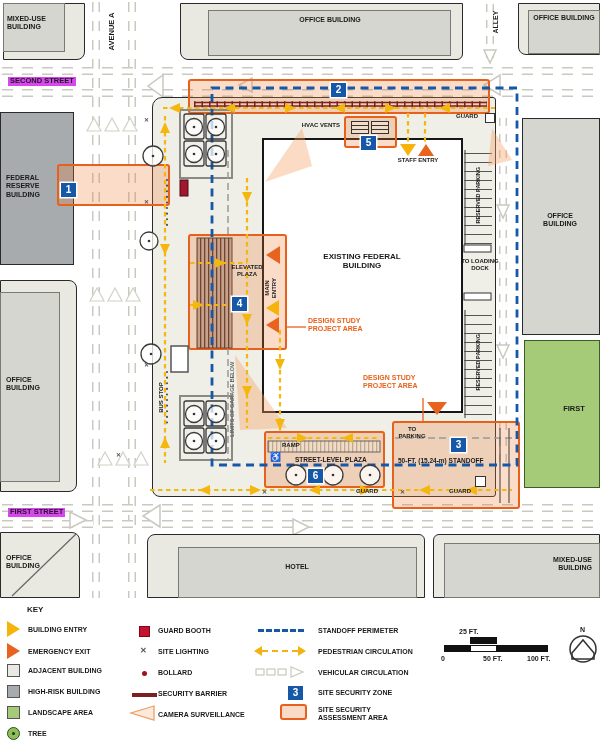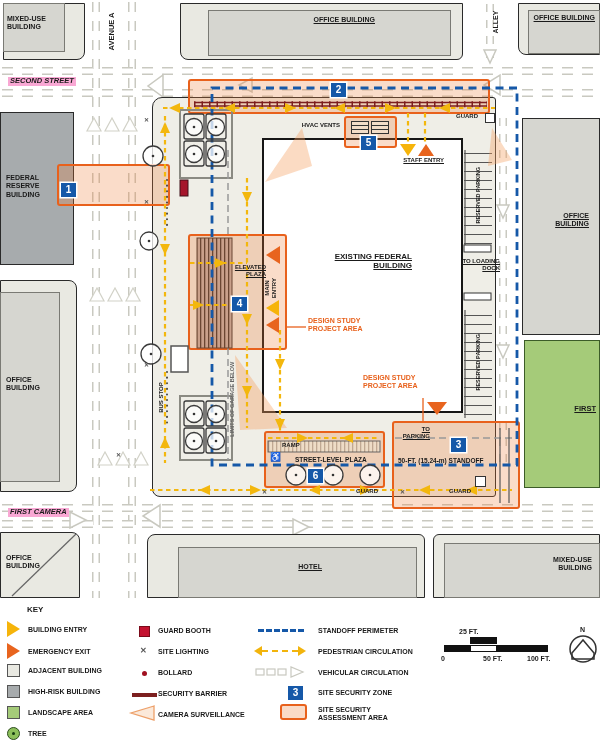--- a/index.html
+++ b/index.html
@@ -4,30 +4,30 @@
 <style>
   html,body{margin:0;padding:0;background:#fff;}
   #stage{position:relative;width:600px;height:743px;background:#fff;font-family:"Liberation Sans",sans-serif;overflow:hidden;}
   #map{position:absolute;left:0;top:0;width:600px;height:600px;background:#fff;}
   .abs{position:absolute;}
   svg{position:absolute;left:0;top:0;}
   .block{position:absolute;background:#e9e9e2;border:1.5px solid #2a2a2a;box-sizing:border-box;}
   .inner{position:absolute;background:#d6d6d0;border:1px solid #7a7a74;box-sizing:border-box;}
   .lbl{position:absolute;font-weight:bold;color:#1a1a1a;line-height:1.18;letter-spacing:0;}
   .f7{font-size:7px;} .f65{font-size:6.5px;} .f6{font-size:6px;} .f55{font-size:5.5px;} .f75{font-size:7.5px;} .f8{font-size:8px;}
-  .ctr{text-align:right;text-decoration:underline;}
+  .ctr{text-align:center;}
   .rot{transform:rotate(-90deg);transform-origin:center;text-align:center;white-space:nowrap;}
   .rotwrap{transform:rotate(-90deg);transform-origin:center;text-align:center;}
   .zone{position:absolute;background:rgba(236,124,55,0.27);border:2.5px solid #e8611c;border-radius:3px;box-sizing:border-box;}
   .badge{position:absolute;width:15px;height:14px;background:#1558a8;color:#fff;font:bold 10px/14px "Liberation Sans",sans-serif;text-align:center;box-shadow:0 0 0 1.5px #fff;}
   .tri{position:absolute;width:0;height:0;border-style:solid;border-color:transparent;}
   .booth{position:absolute;background:#fff;border:1.2px solid #333;box-sizing:border-box;}
   .xmark{position:absolute;font-size:6px;color:#555;font-weight:bold;line-height:1;}
   .orange-txt{color:#e8611c;}
-  .street-lbl{background:#f9a8d4;padding:0 2px;font-style:italic;}
+  .street-lbl{background:#d946ef;padding:0 2px;}
   .vent{position:absolute;width:18px;height:13px;background:#f3ddc8;border:1.5px solid #333;box-sizing:border-box;
         background-image:repeating-linear-gradient(180deg,transparent 0,transparent 3px,#333 3px,#333 4px);}
   #key{position:absolute;left:0;top:600px;width:600px;height:143px;background:#fff;}
   .kicon{position:absolute;}
   .ksq{width:13px;height:13px;border:1px solid #555;box-sizing:border-box;}
   .klbl{position:absolute;font-weight:bold;font-size:7px;color:#1a1a1a;line-height:1.2;}
   .dot{border-radius:50%;}
   .scaleseg{position:absolute;background:#111;}
 </style>
 </head>
@@ -292,21 +292,21 @@
   <div class="lbl f7" style="left:6px;top:174px;width:60px;">FEDERAL RESERVE BUILDING</div>
   <div class="lbl f7" style="left:6px;top:376px;width:56px;">OFFICE BUILDING</div>
   <div class="lbl f7" style="left:6px;top:554px;width:56px;">OFFICE BUILDING</div>
   <div class="lbl f7 ctr" style="left:272px;top:563px;width:50px;">HOTEL</div>
   <div class="lbl f7" style="left:520px;top:556px;width:72px;text-align:right;">MIXED-USE BUILDING</div>
   <div class="lbl f7 ctr" style="left:531px;top:212px;width:58px;">OFFICE BUILDING</div>
   <div class="lbl f75 ctr" style="left:552px;top:405px;width:44px;">FIRST</div>
   <div class="lbl f8 ctr" style="left:312px;top:252px;width:100px;">EXISTING FEDERAL BUILDING</div>
 
   <div class="lbl f75 street-lbl" style="left:8px;top:77px;">SECOND STREET</div>
-  <div class="lbl f75 street-lbl" style="left:8px;top:508px;">FIRST CAMERA</div>
+  <div class="lbl f75 street-lbl" style="left:8px;top:508px;">FIRST STREET</div>
   <div class="lbl f75 rot" style="left:84px;top:27px;width:56px;">AVENUE A</div>
   <div class="lbl f7 rot" style="left:476px;top:18px;width:40px;">ALLEY</div>
 
   <div class="lbl f6" style="left:294px;top:122px;width:46px;text-align:right;">HVAC VENTS</div>
   <div class="lbl f6 ctr" style="left:392px;top:157px;width:52px;">STAFF ENTRY</div>
   <div class="lbl f6" style="left:456px;top:113px;">GUARD</div>
   <div class="lbl f6" style="left:449px;top:488px;">GUARD</div>
   <div class="lbl f6" style="left:356px;top:488px;">GUARD</div>
   <div class="lbl f55 rot" style="left:446px;top:192px;width:64px;">RESERVED PARKING</div>
   <div class="lbl f55 rot" style="left:446px;top:359px;width:64px;">RESERVED PARKING</div>

